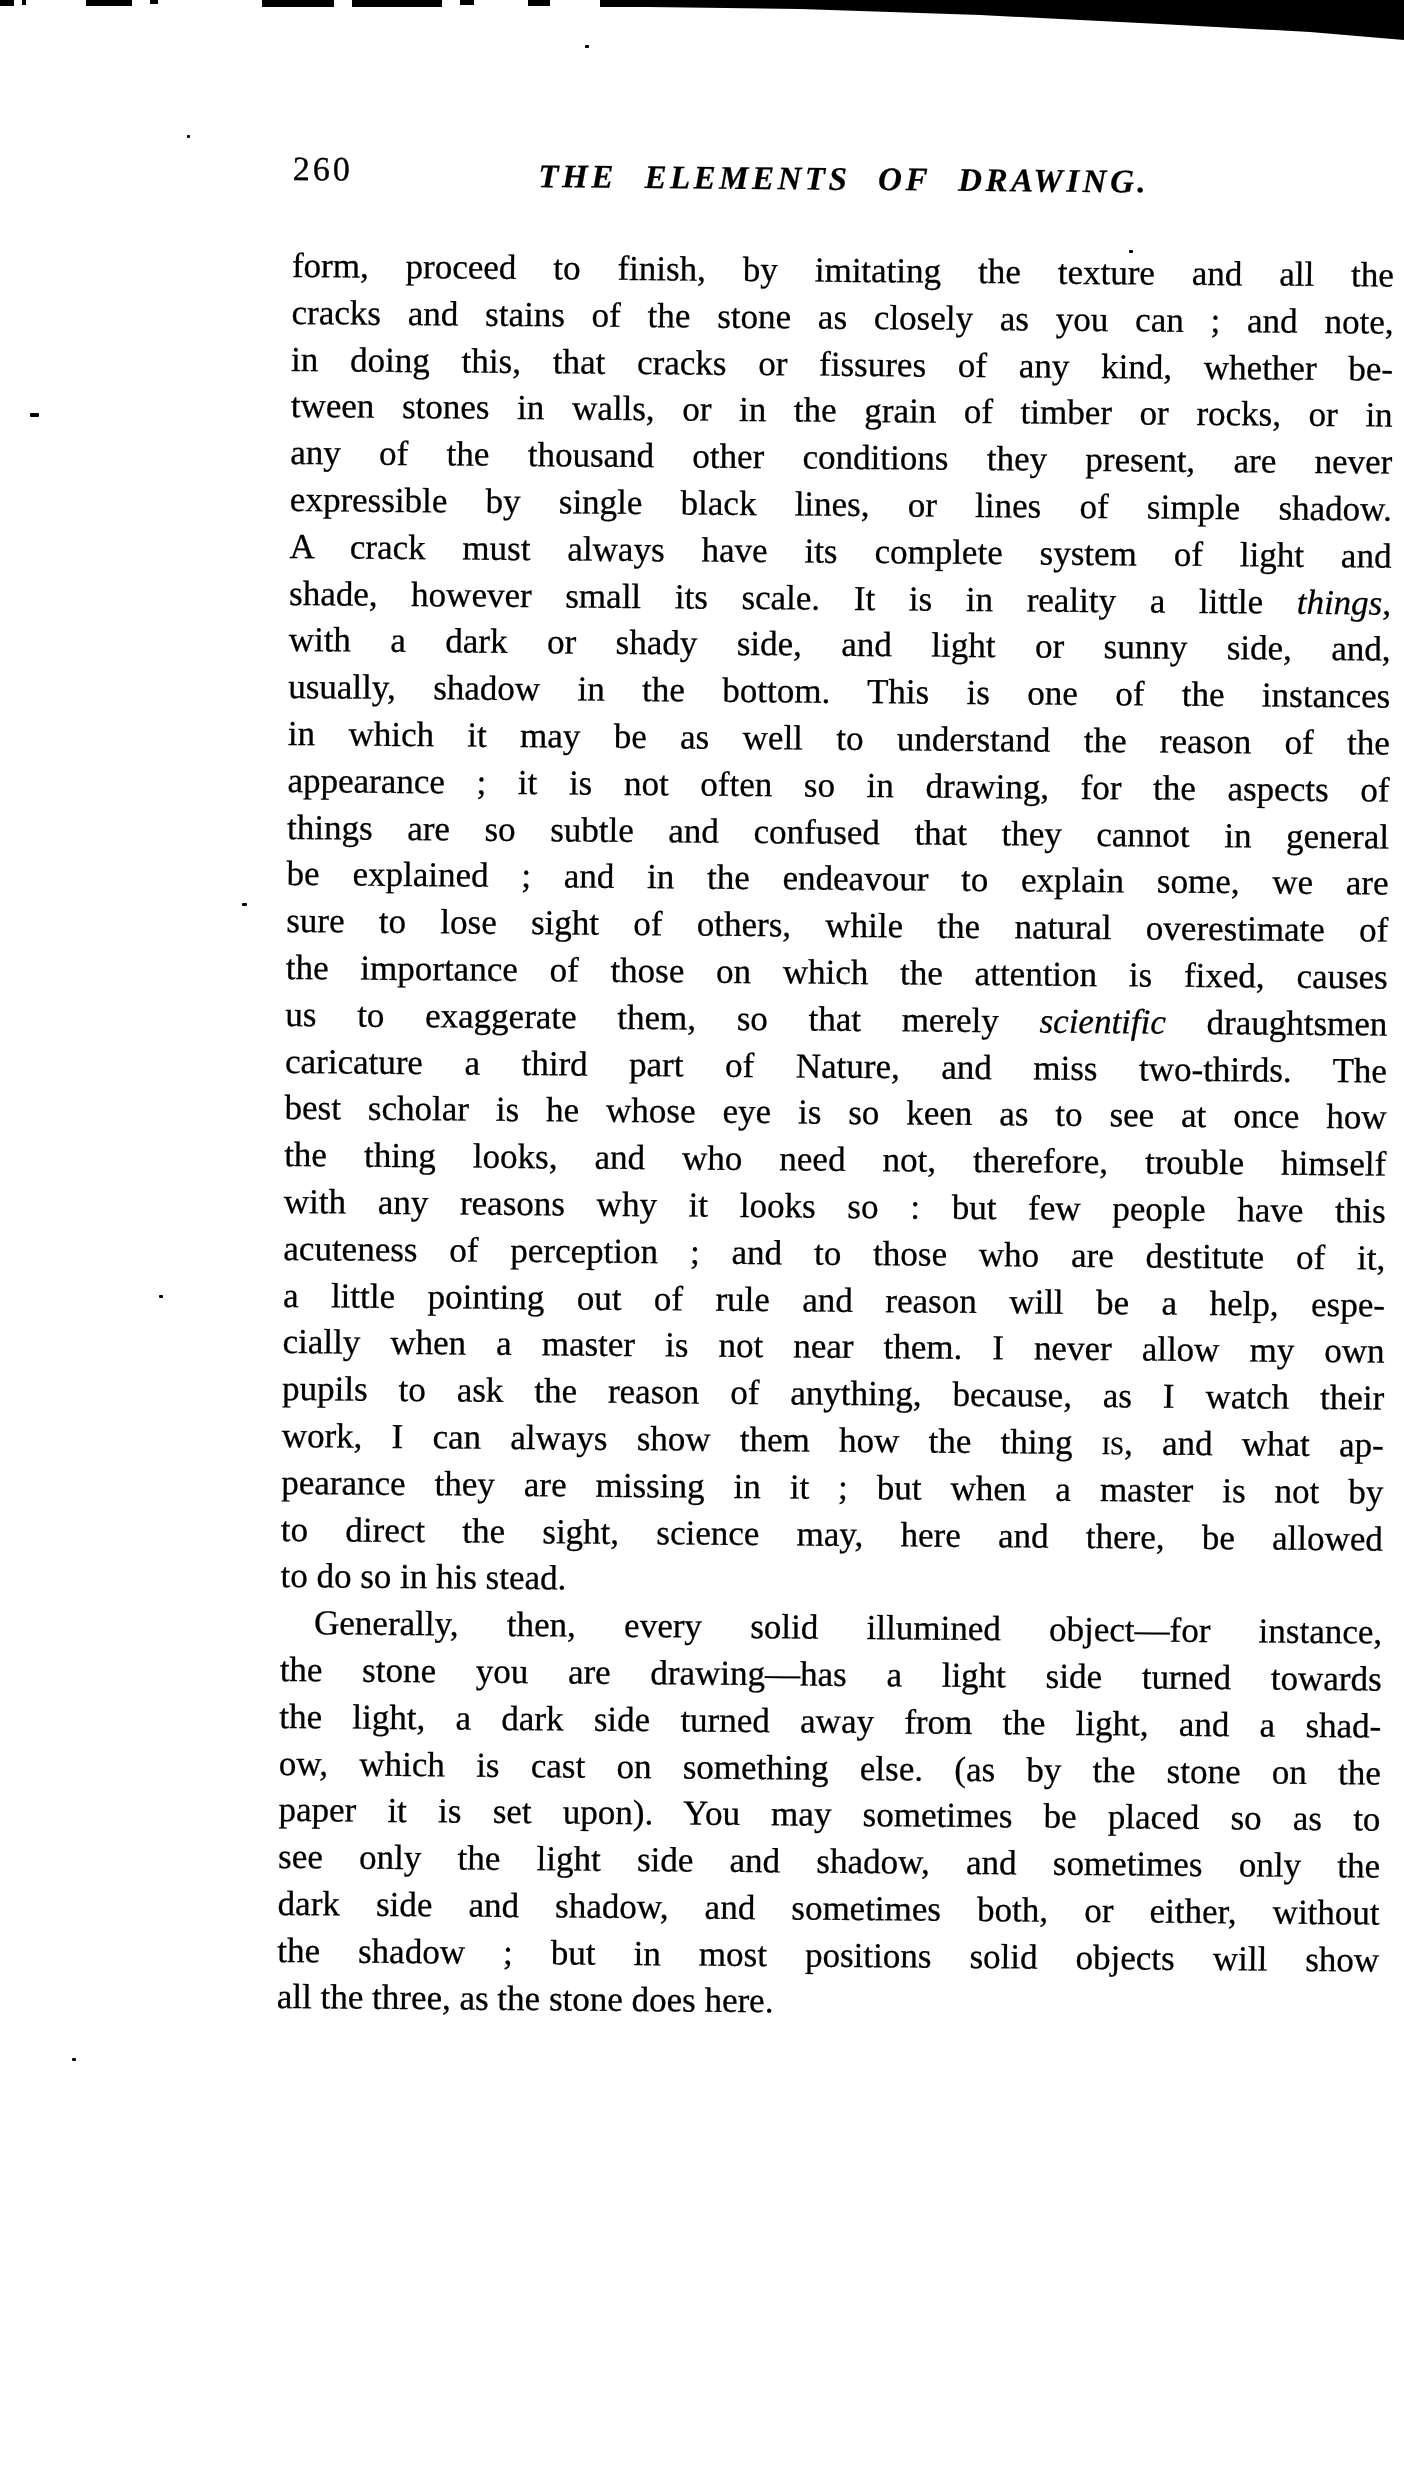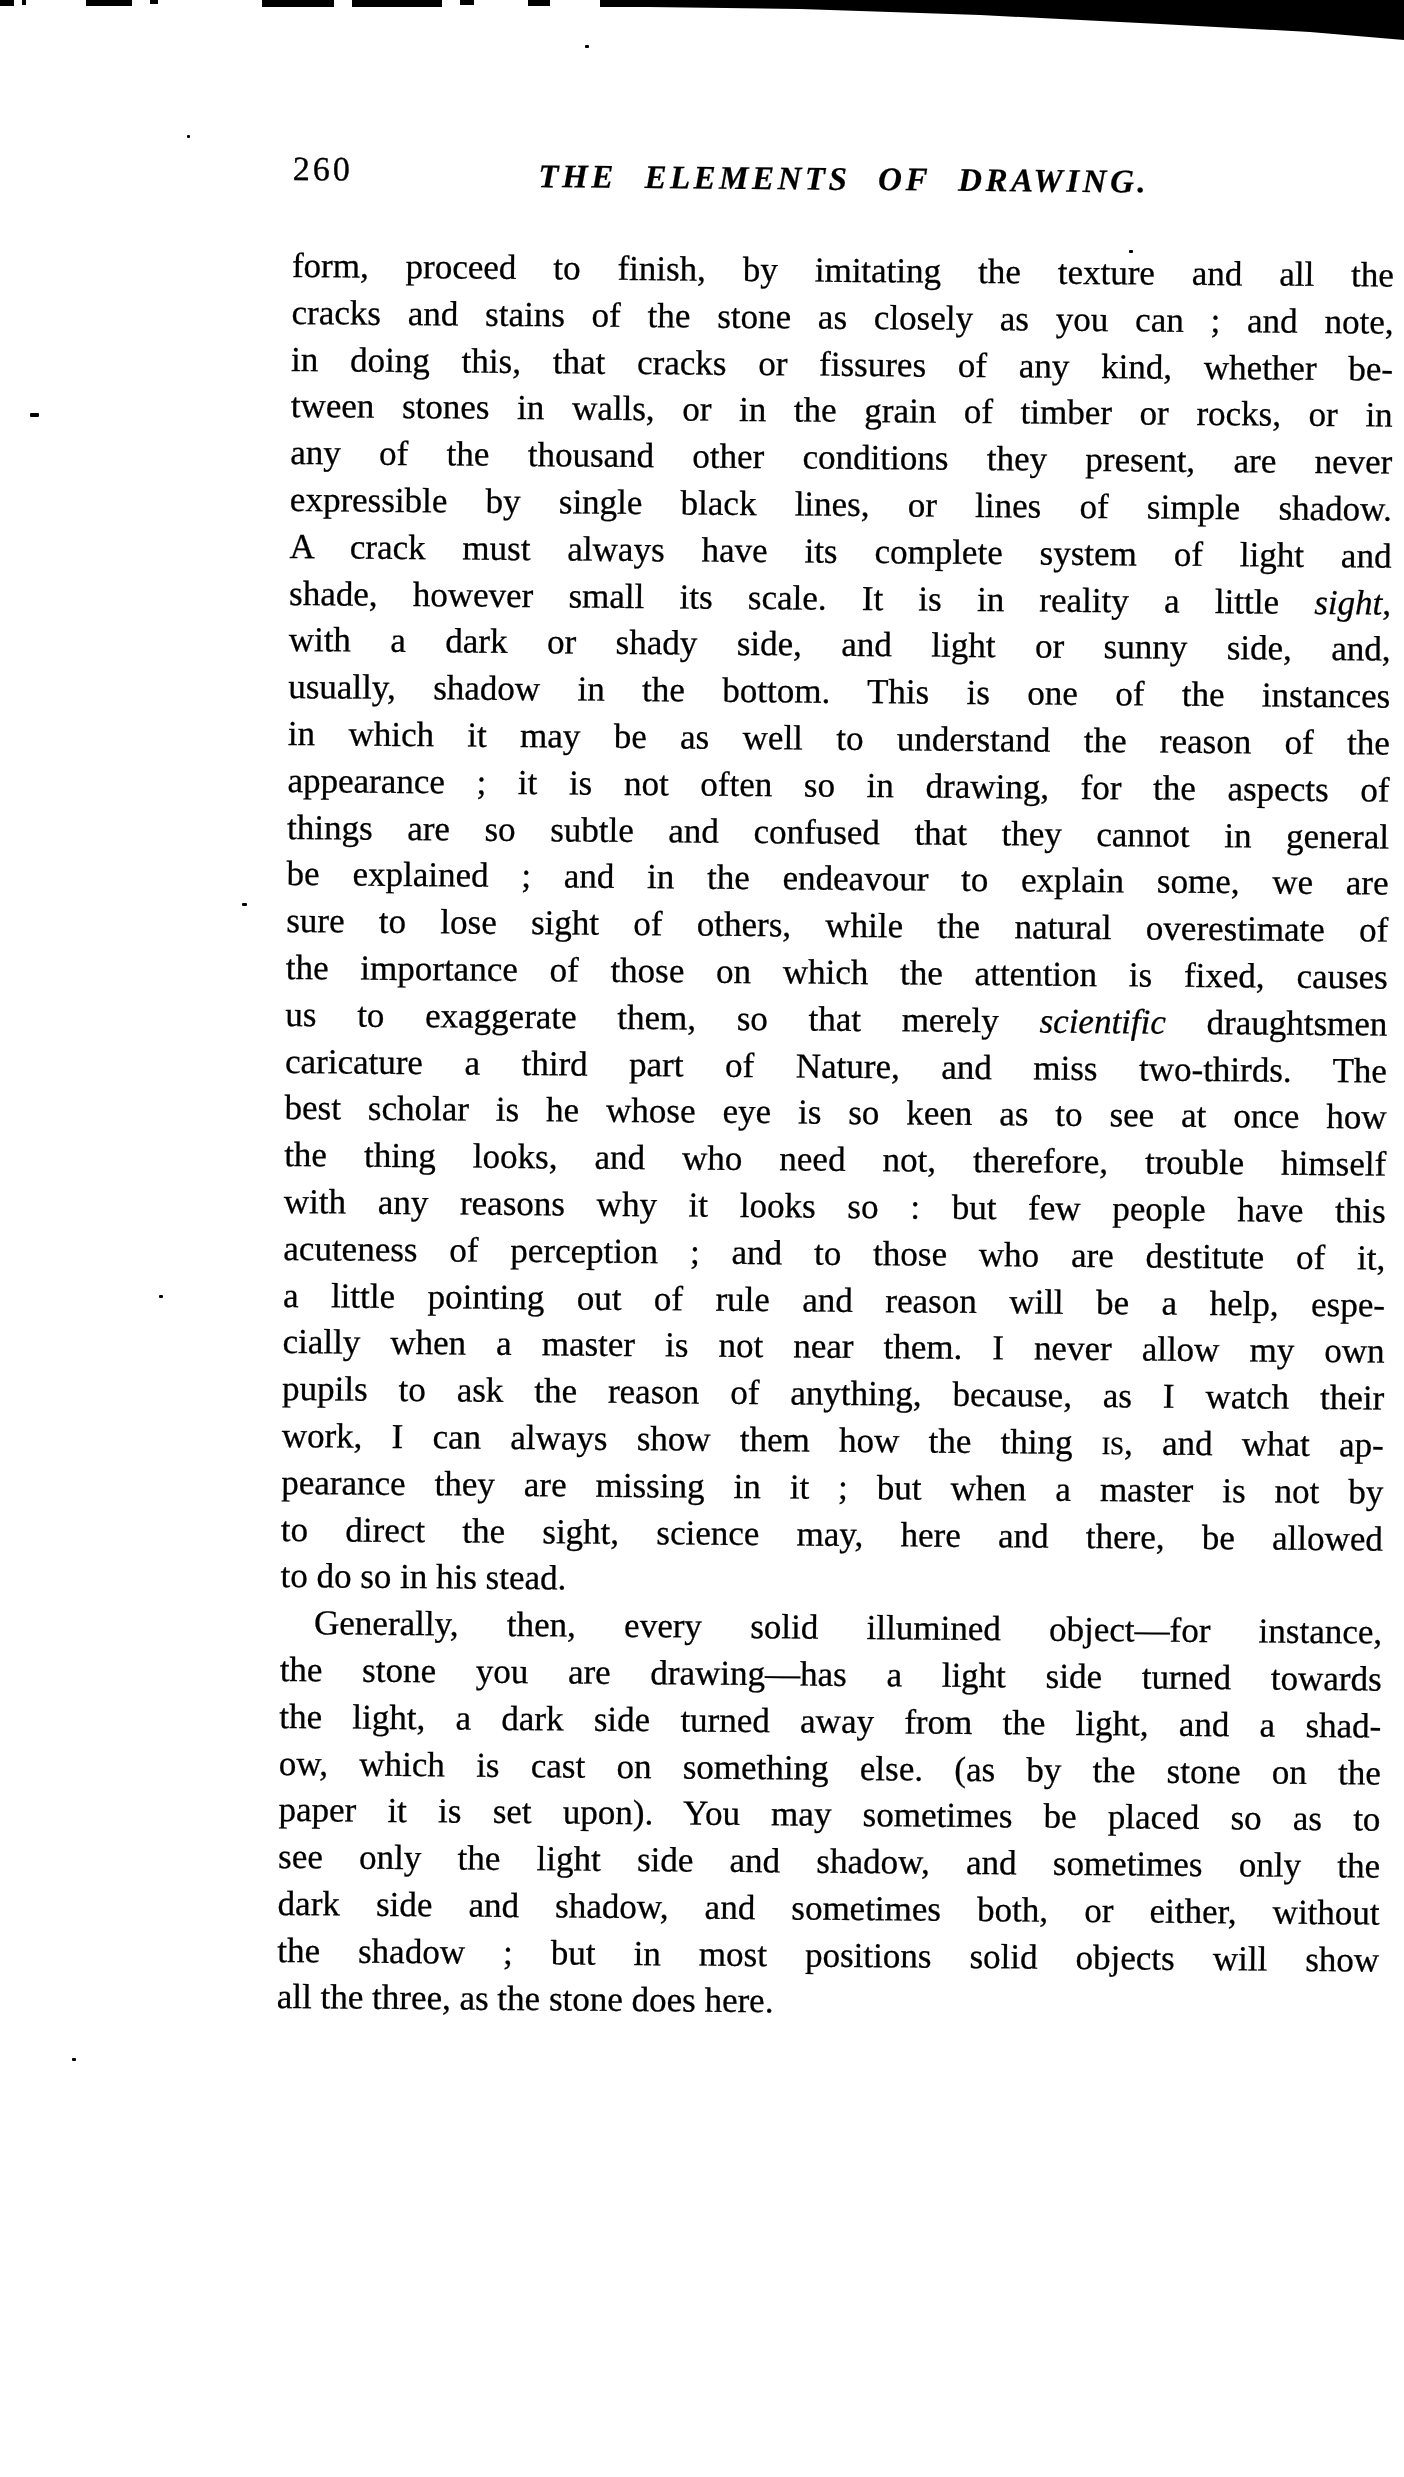--- a/index.html
+++ b/index.html
@@ -106,21 +106,21 @@
       <span class="running-title">THE ELEMENTS OF DRAWING.</span>
     </div>
     <div class="body-text">
         <div class="line">form, proceed to finish, by imitating the texture and all the</div>
         <div class="line">cracks and stains of the stone as closely as you can ; and note,</div>
         <div class="line">in doing this, that cracks or fissures of any kind, whether be-</div>
         <div class="line">tween stones in walls, or in the grain of timber or rocks, or in</div>
         <div class="line">any of the thousand other conditions they present, are never</div>
         <div class="line">expressible by single black lines, or lines of simple shadow.</div>
         <div class="line">A crack must always have its complete system of light and</div>
-        <div class="line">shade, however small its scale. It is in reality a little <i>sight</i>,</div>
+        <div class="line">shade, however small its scale. It is in reality a little <i>things</i>,</div>
         <div class="line">with a dark or shady side, and light or sunny side, and,</div>
         <div class="line">usually, shadow in the bottom. This is one of the instances</div>
         <div class="line">in which it may be as well to understand the reason of the</div>
         <div class="line">appearance ; it is not often so in drawing, for the aspects of</div>
         <div class="line">things are so subtle and confused that they cannot in general</div>
         <div class="line">be explained ; and in the endeavour to explain some, we are</div>
         <div class="line">sure to lose sight of others, while the natural overestimate of</div>
         <div class="line">the importance of those on which the attention is fixed, causes</div>
         <div class="line">us to exaggerate them, so that merely <i>scientific</i> draughtsmen</div>
         <div class="line">caricature a third part of Nature, and miss two-thirds. The</div>

